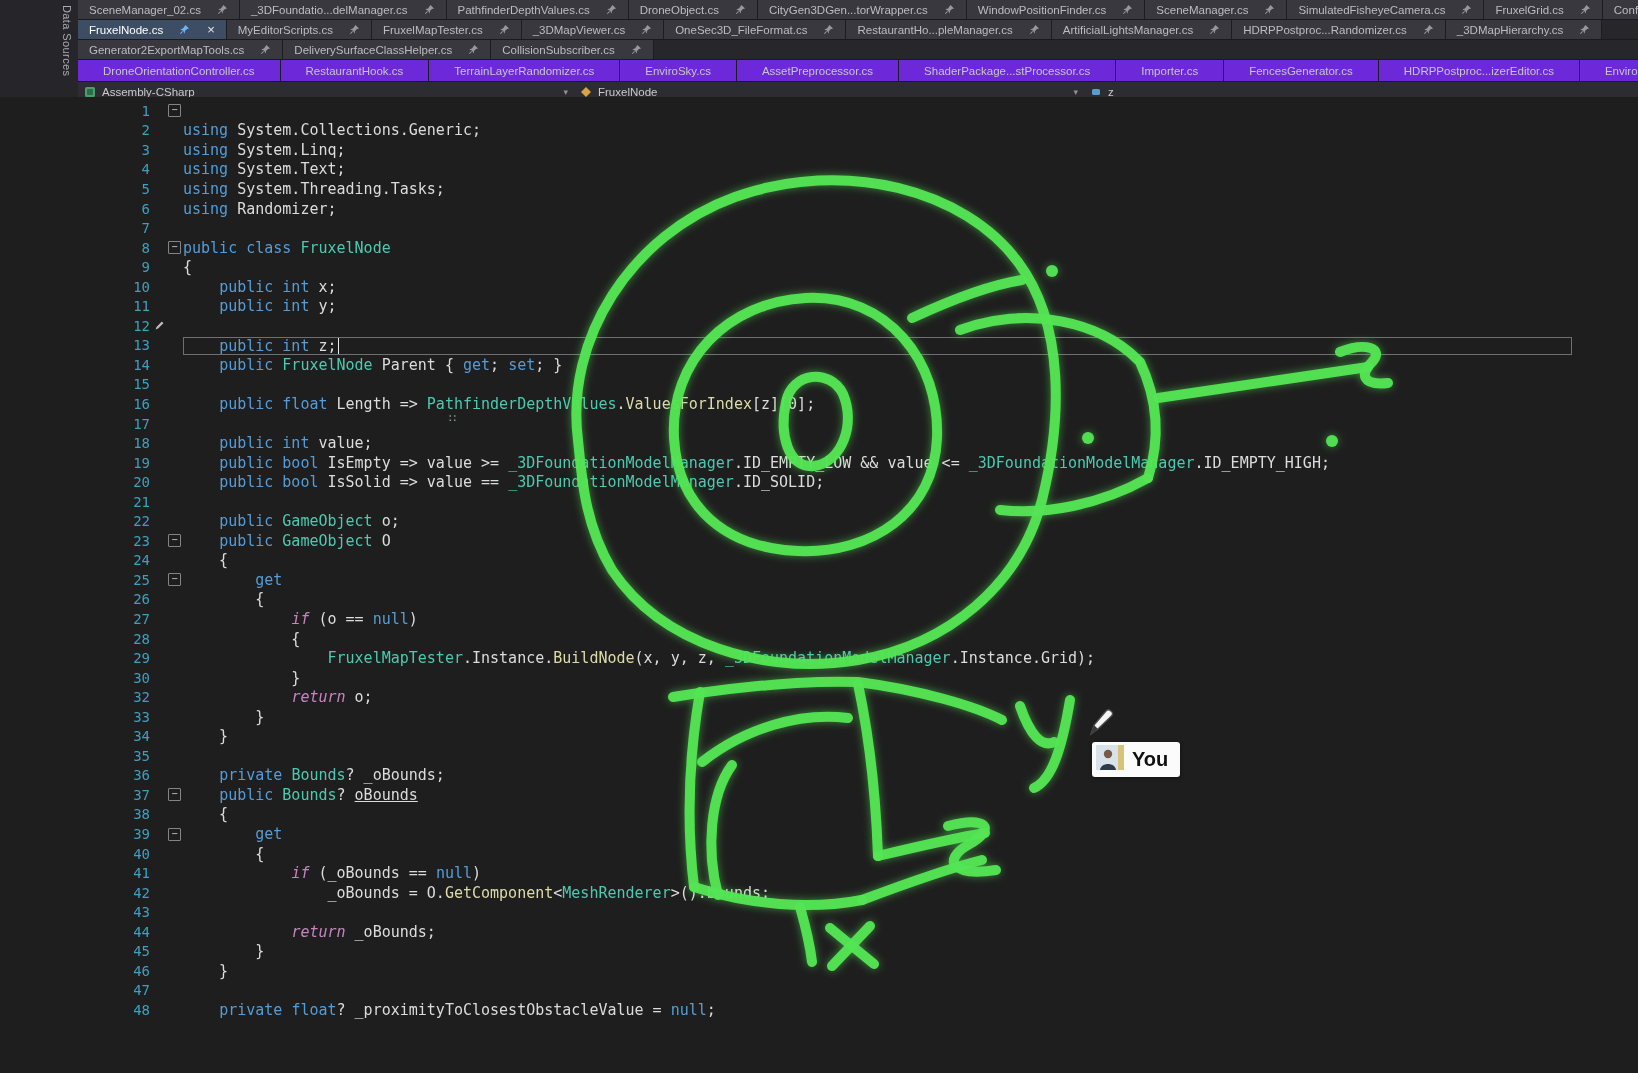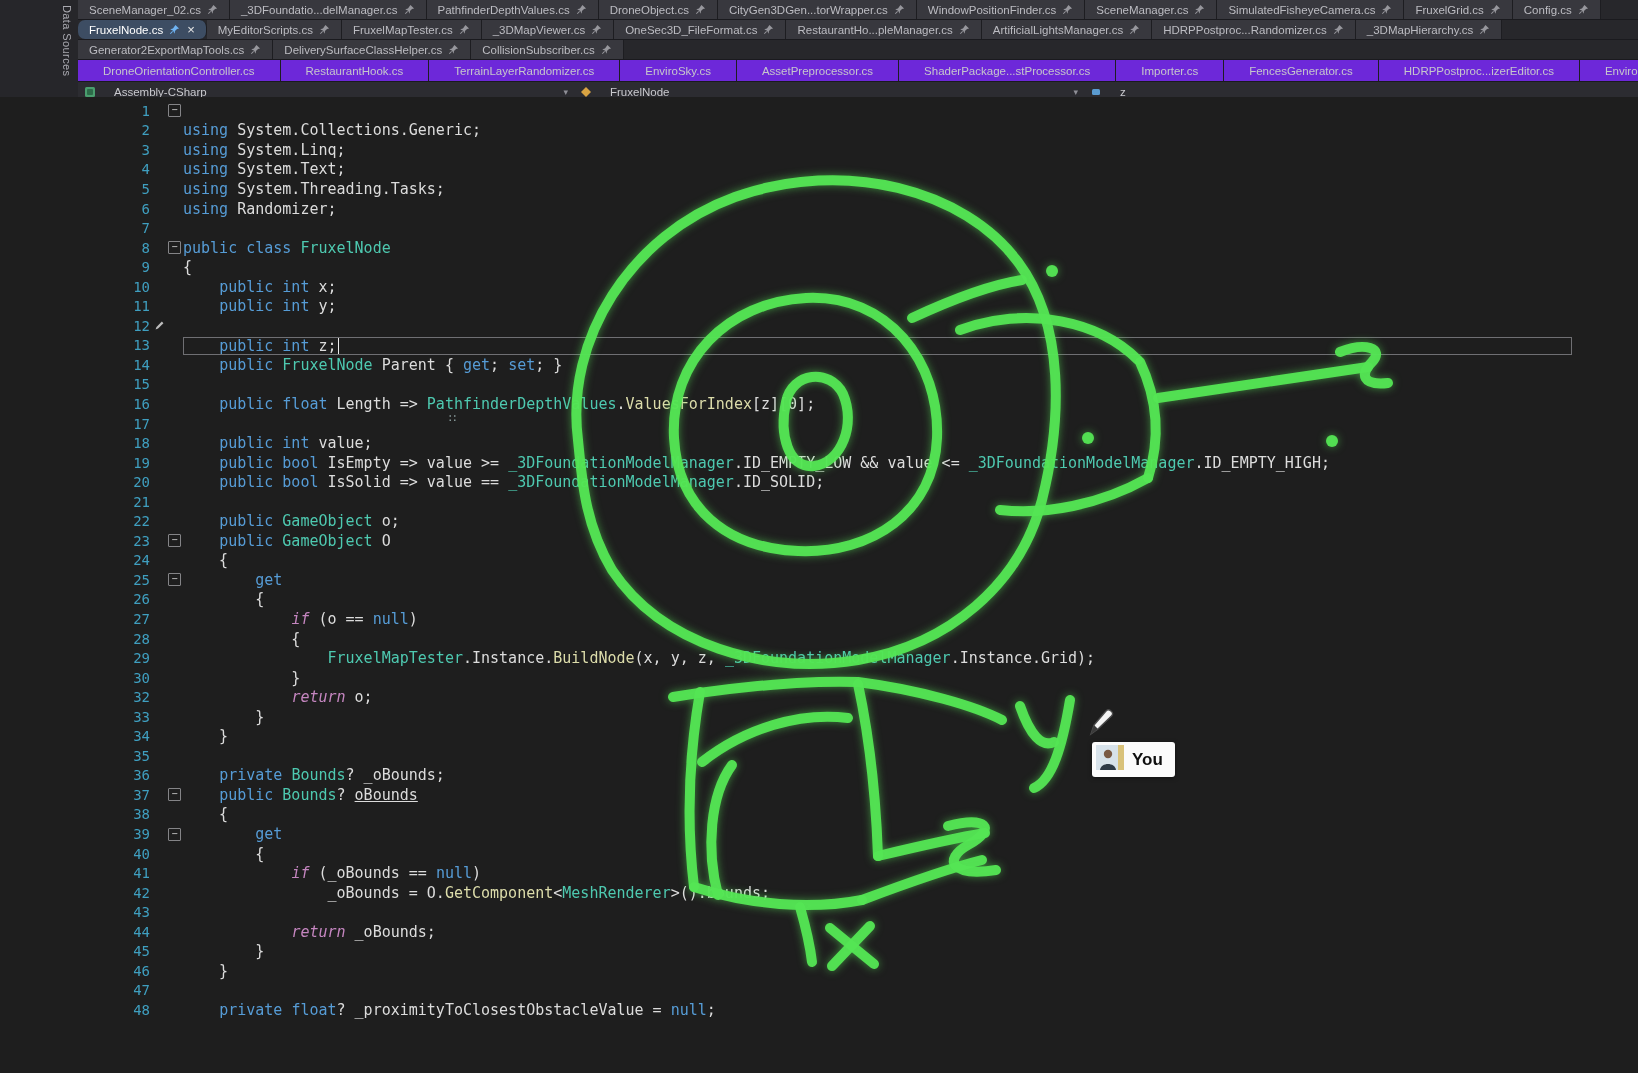--- a/index.html
+++ b/index.html
@@ -8,31 +8,31 @@
 
   
   .corner{position:absolute;left:0;top:0;width:78px;height:97px;background:#26262a;}
   .vtab{position:absolute;top:5px;right:5px;writing-mode:vertical-rl;
         font-size:11px;color:#a9a9b0;letter-spacing:.4px;cursor:default;}
 
   
   .chrome{position:absolute;left:78px;top:0;right:0;}
   .tab-row{display:flex;height:19px;background:#27272b;border-bottom:1px solid #1a1a1e;overflow:hidden;}
   .tab-row.r3{height:21px;}
-  .tab{display:flex;align-items:center;gap:6px;padding:0 11px;background:#38383e;
+  .tab{display:flex;align-items:center;gap:16px;padding:0 11px;background:#38383e;
        border-right:1px solid #1d1d21;color:#bcbcc2;font-size:11.5px;white-space:nowrap;cursor:default;}
   .tab-row.r3 .tab{padding:0 25px;background:#6d28d9;color:#c6c6cc;}
-  .tab.active{background:#3d4d63;color:#ffffff;border-radius:7px;}
+  .tab.active{background:#3d4d63;color:#ffffff;}
   .pin{width:11px;height:11px;flex:0 0 auto;}
   .close{font-size:13px;line-height:11px;color:#e8e8e8;margin-left:1px;cursor:pointer;}
 
   
   .breadcrumb{display:flex;align-items:center;height:19px;background:#2c2c31;
               border-bottom:1px solid #1a1a1e;font-size:11.5px;color:#c9c9ce;}
-  .bc-sec{display:flex;align-items:center;gap:18px;padding:0 6px;height:100%;cursor:default;}
+  .bc-sec{display:flex;align-items:center;gap:6px;padding:0 6px;height:100%;cursor:default;}
   .bc1{width:484px;} .bc2{width:498px;} .bc3{flex:1;}
   .bc-label{white-space:nowrap;}
   .sp{flex:1;}
   .chev{color:#8f8f96;font-size:9px;}
   .bc-icon{display:flex;align-items:center;}
 
   
   .code-area{position:absolute;left:0;top:97px;right:0;bottom:0;padding-top:4px;
              font-family:"DejaVu Sans Mono",monospace;font-size:15px;background:#1e1e1e;}
   .code-row{display:flex;align-items:center;height:19.55px;padding-right:66px;}
@@ -51,21 +51,21 @@
 
   
   .ann{position:absolute;left:0;top:0;z-index:50;pointer-events:none;
        filter:drop-shadow(0 0 4px rgba(90,235,90,.55));}
   .ann .ann-stroke{fill:none;stroke:#54e654;stroke-width:10;stroke-linecap:round;stroke-linejoin:round;opacity:.95;}
   .ann .ann-fill{fill:#54e654;stroke:none;opacity:.95;}
 
   
   .you-chip{position:absolute;left:1092px;top:742px;z-index:60;display:flex;align-items:center;gap:8px;
             background:#fbfbfb;border-radius:3px;padding:3px 12px 3px 4px;box-shadow:0 1px 4px rgba(0,0,0,.5);}
-  .you-label{font-weight:bold;font-size:17px;color:#101010;text-align:right;}
+  .you-label{font-weight:bold;font-size:20px;color:#101010;text-align:right;}
   .pencil{position:absolute;left:1086px;top:705px;z-index:61;}
 </style>
 </head>
 <body>
 
 <div class="screen">
 
   <div class="corner">
     <div class="vtab">
       <span>Data Sources</span>

